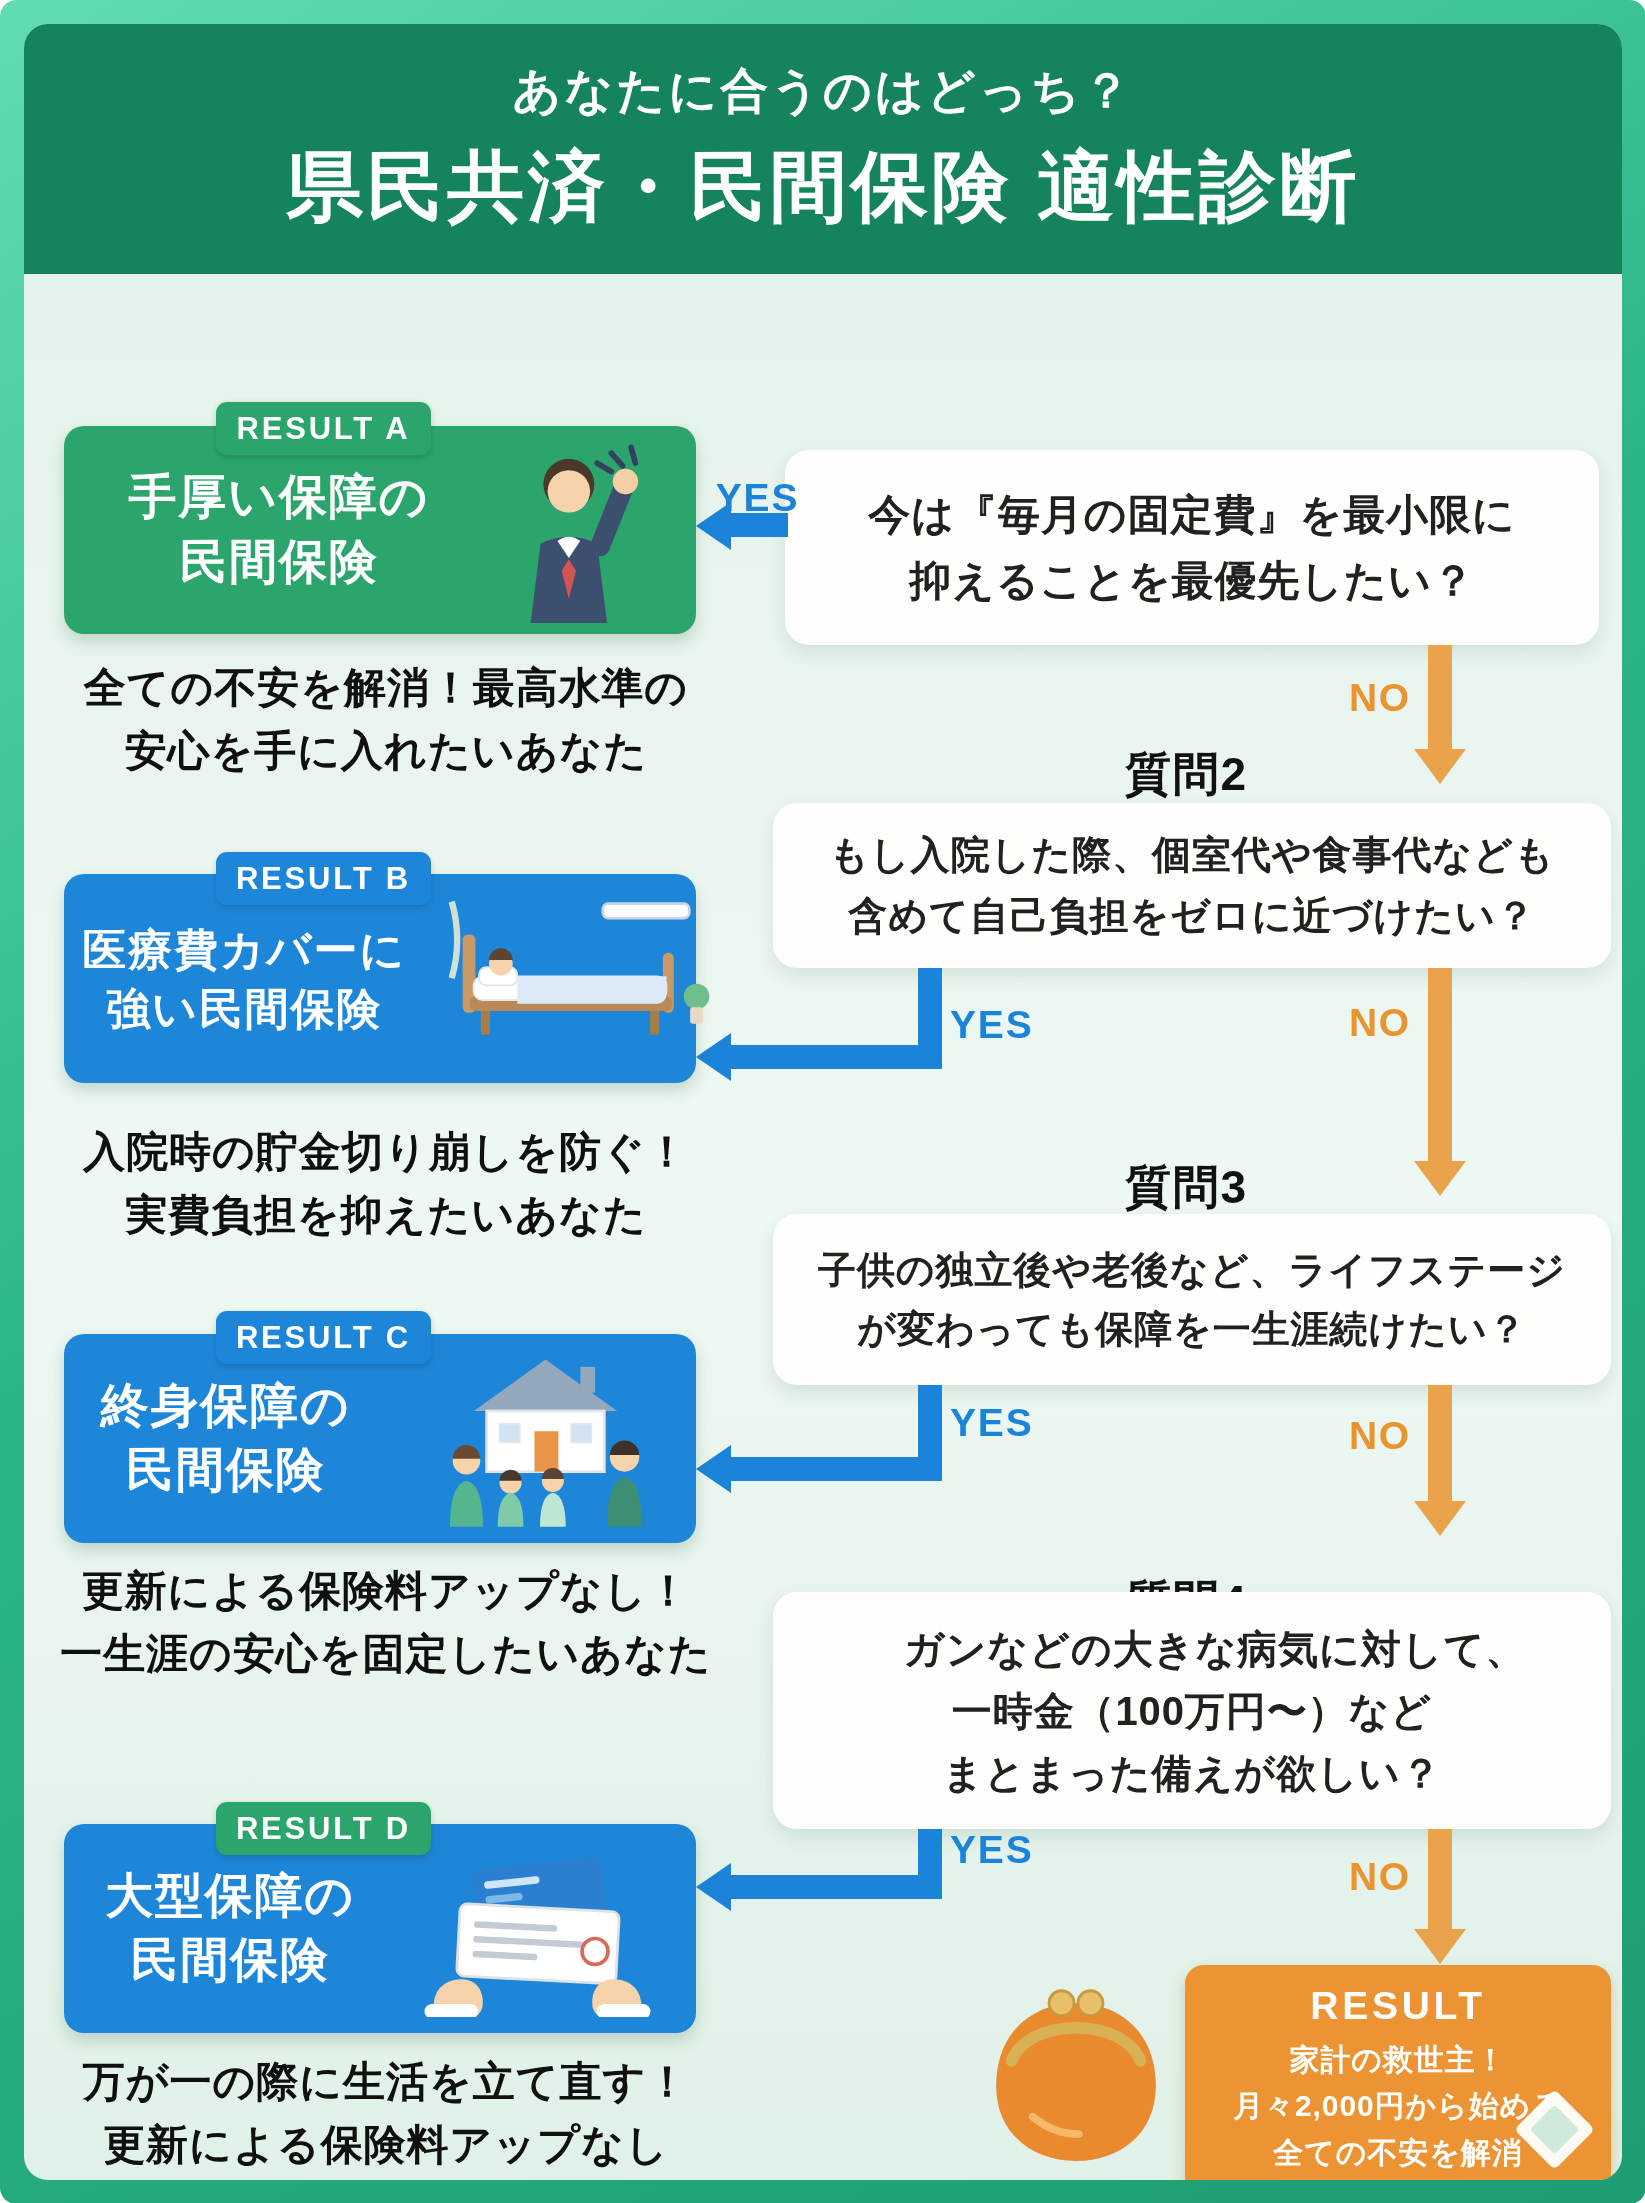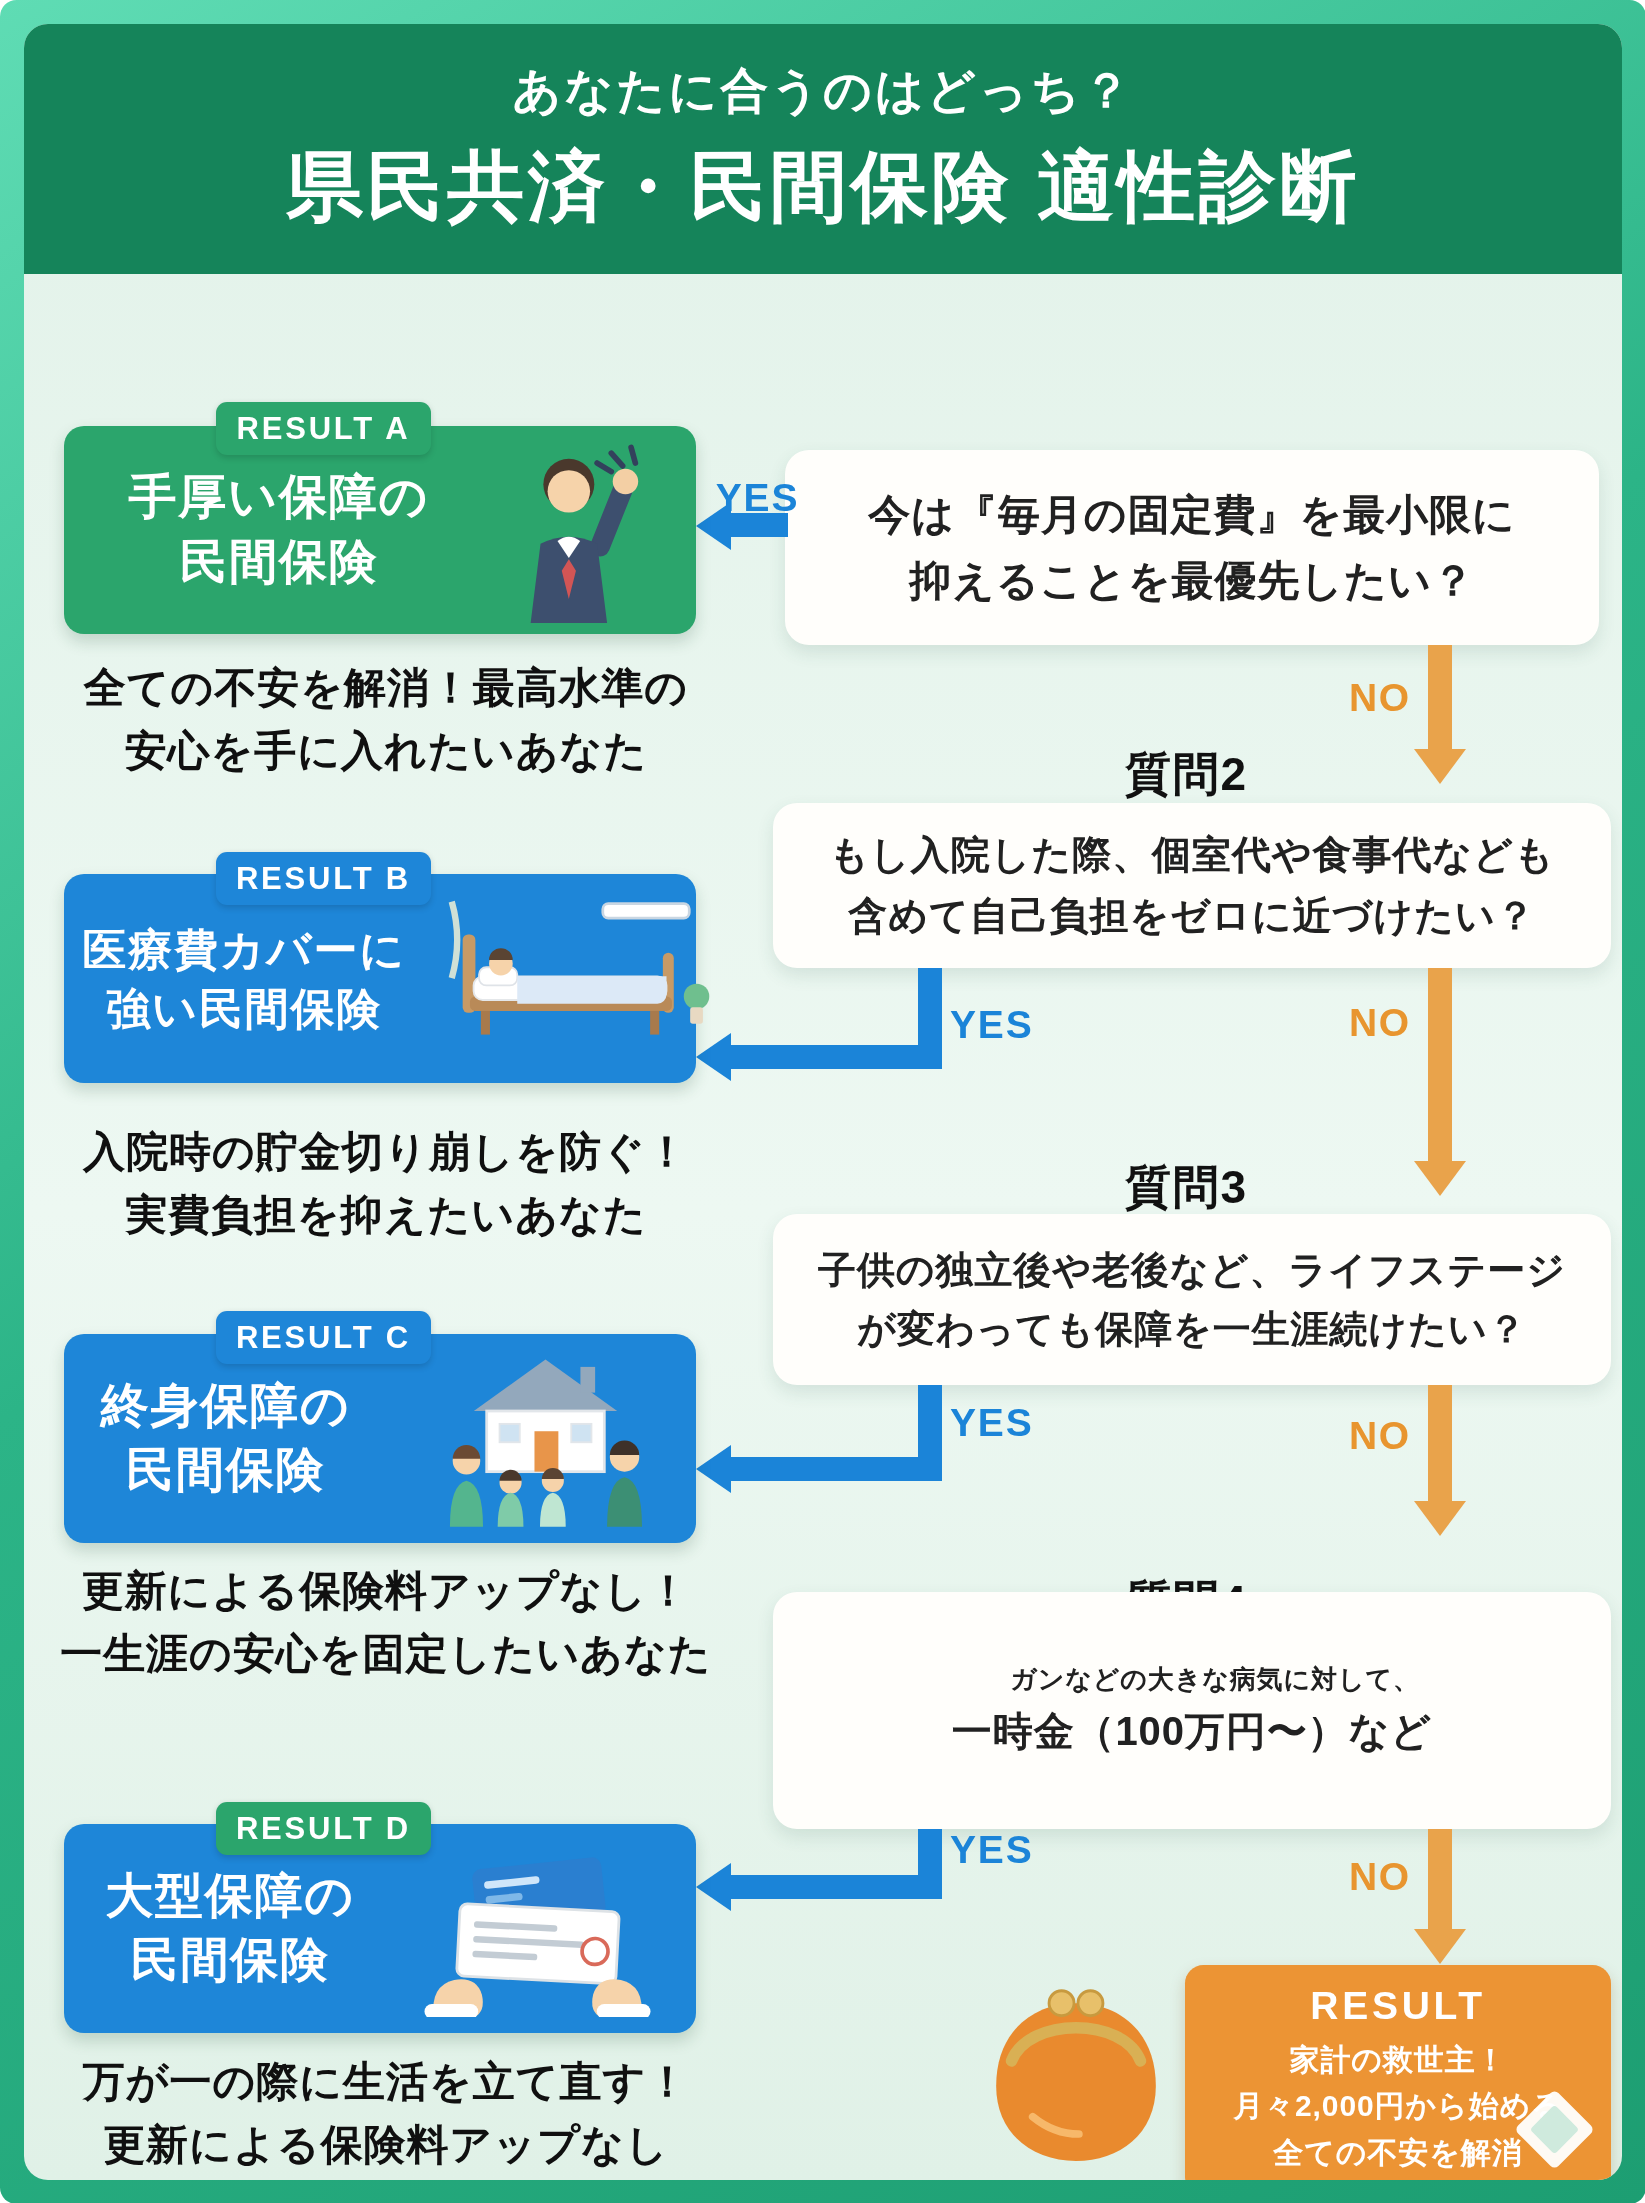--- a/index.html
+++ b/index.html
@@ -183,22 +183,23 @@
     <div class="abs v-body-blue" style="left:894px;top:1361px;height:96px;"></div>
     <div class="abs h-body" style="left:705px;top:1433px;width:212px;"></div>
     <div class="abs h-head" style="left:672px;top:1421px;"></div>
 
     <div class="abs no-label" style="left:1249px;top:1390px;width:138px;">NO</div>
     <div class="abs v-body" style="left:1404px;top:1361px;height:118px;"></div>
     <div class="abs v-head" style="left:1390px;top:1477px;"></div>
 
     <div class="abs q-heading" style="left:979px;top:1512px;width:367px;margin-top:36px;">質問4</div>
     <div class="abs qbox" style="left:749px;top:1568px;width:838px;height:237px;">
-      <div class="qline" style="font-size:26px;margin-left:46px;">ガンなどの大きな病気に対して、</div>
+      <div class="qline" style="font-size:40px;margin-left:46px;">ガンなどの大きな病気に対して、</div>
       <div class="qline" style="font-size:40px;">一時金（100万円〜）など</div>
+      <div class="qline" style="font-size:40px;">まとまった備えが欲しい？</div>
     </div>
 
     <div class="abs pill" style="left:192px;top:1778px;width:215px;height:53px;background:#2BA56C;">RESULT D</div>
     <div class="abs rbox" style="left:40px;top:1800px;width:632px;height:209px;background:#1E86D8;">
       <div class="rtitle" style="left:14.7px;width:303px;font-size:48px;">
         <div>大型保障の</div>
         <div>民間保険</div>
       </div>
       <div class="illo" style="right:16.5px;top:16.5px;width:285px;height:176px;">
         <svg viewBox="0 0 260 190">

